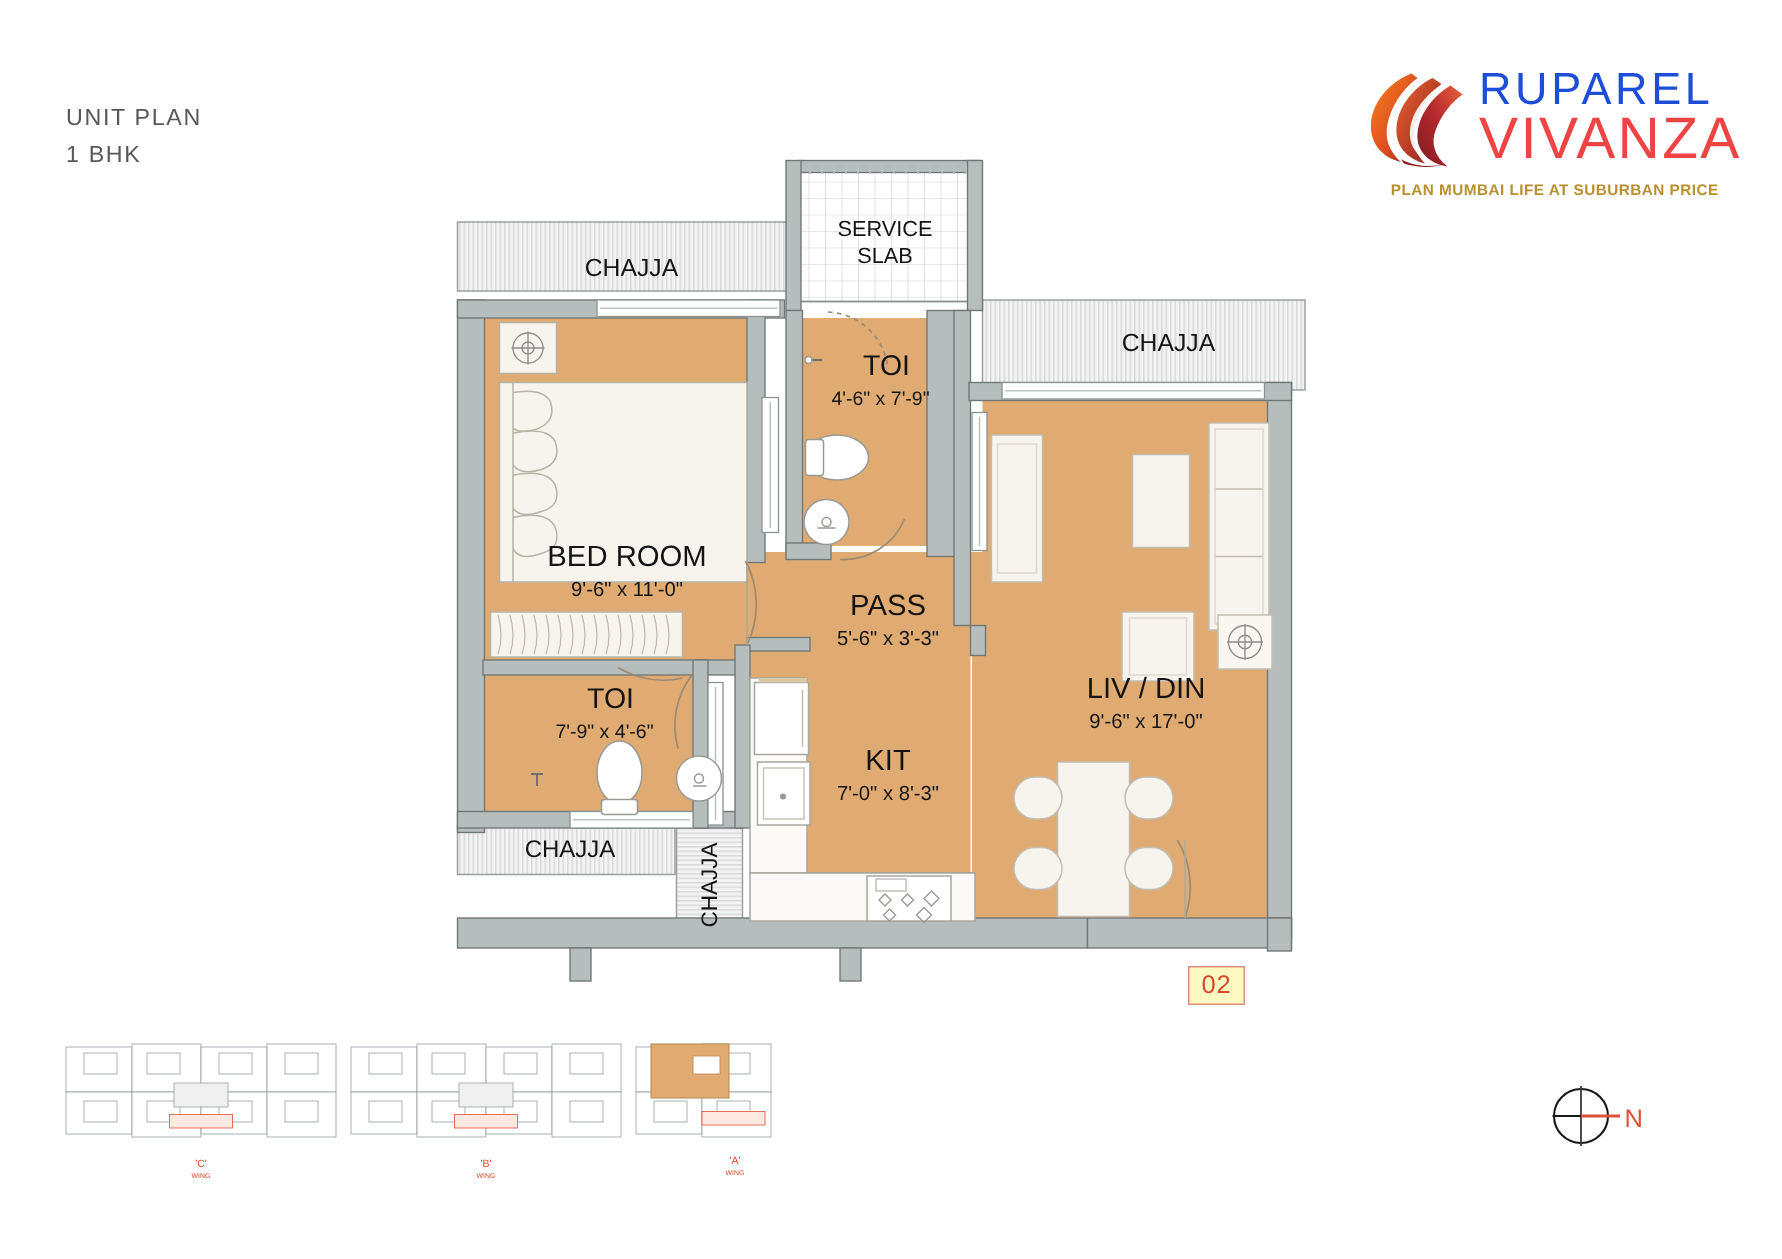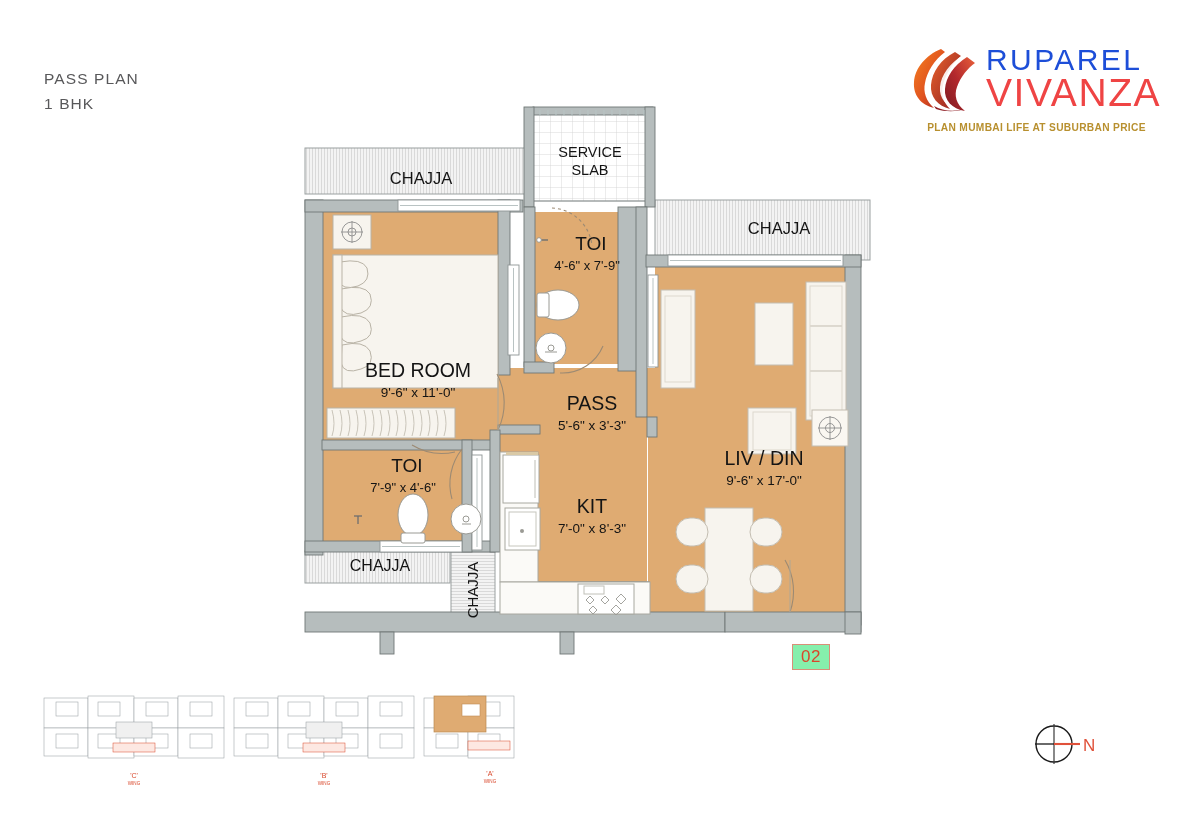--- a/index.html
+++ b/index.html
@@ -46,28 +46,28 @@
   
   #compass { position:absolute; left:1030px; top:718px; width:70px; height:52px; }
 
   
   #unit-badge {
     position:absolute; left:792px; top:644px;
     width:38px; height:26px;
     border:1.6px solid #d98f78;
     display:flex; align-items:center; justify-content:center;
     color:#d9472b; font-size:17px; letter-spacing:0.5px;
-    background:#86efac;
+    background:#fef9c3;
   }
 </style>
 </head>
 <body>
 
 <div id="unit-plan-title">
-  <div>PASS PLAN</div>
+  <div>UNIT PLAN</div>
   <div>1 BHK</div>
 </div>
 
 <div id="brand-logo">
   <svg id="brand-mark" viewBox="0 0 68 66">
     <defs>
       <linearGradient id="gOrange" x1="0" y1="0" x2="1" y2="1">
         <stop offset="0%" stop-color="#f58220"></stop>
         <stop offset="55%" stop-color="#e0521f"></stop>
         <stop offset="100%" stop-color="#9d2026"></stop>

